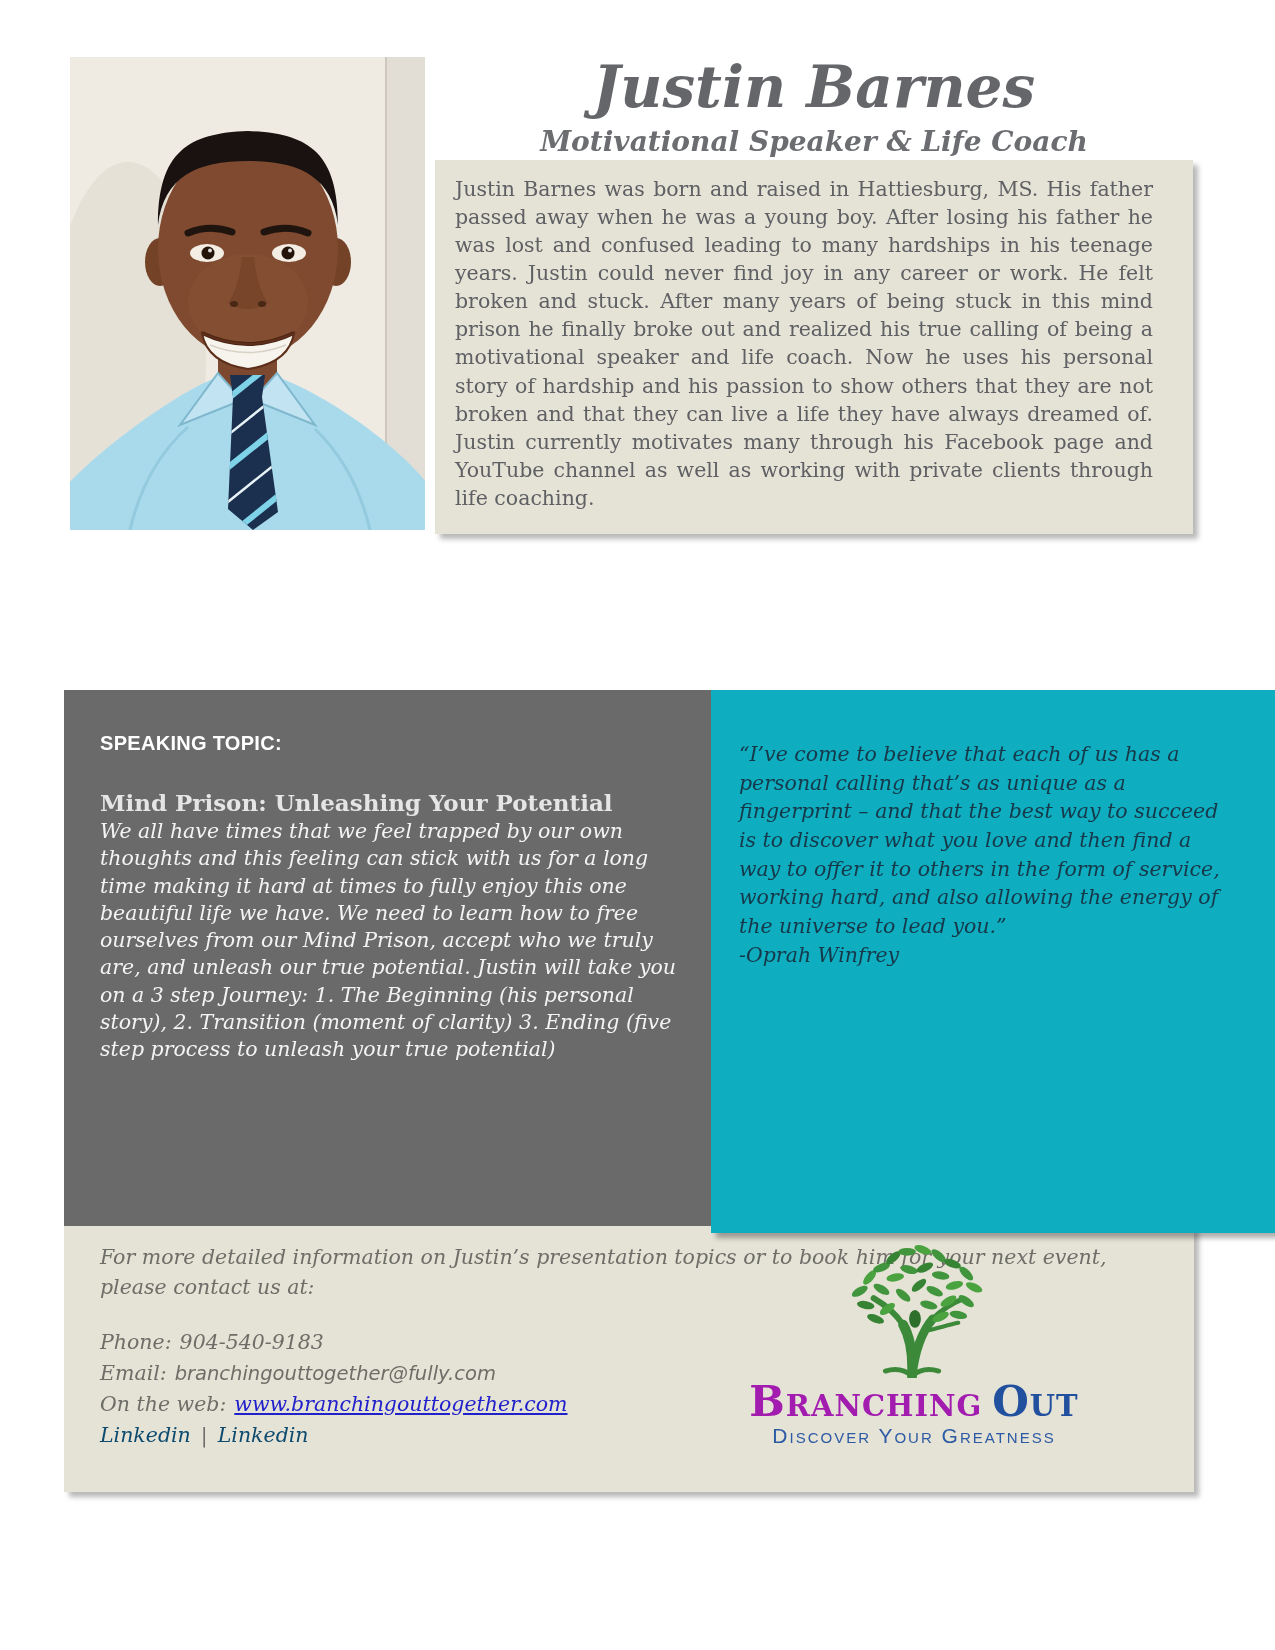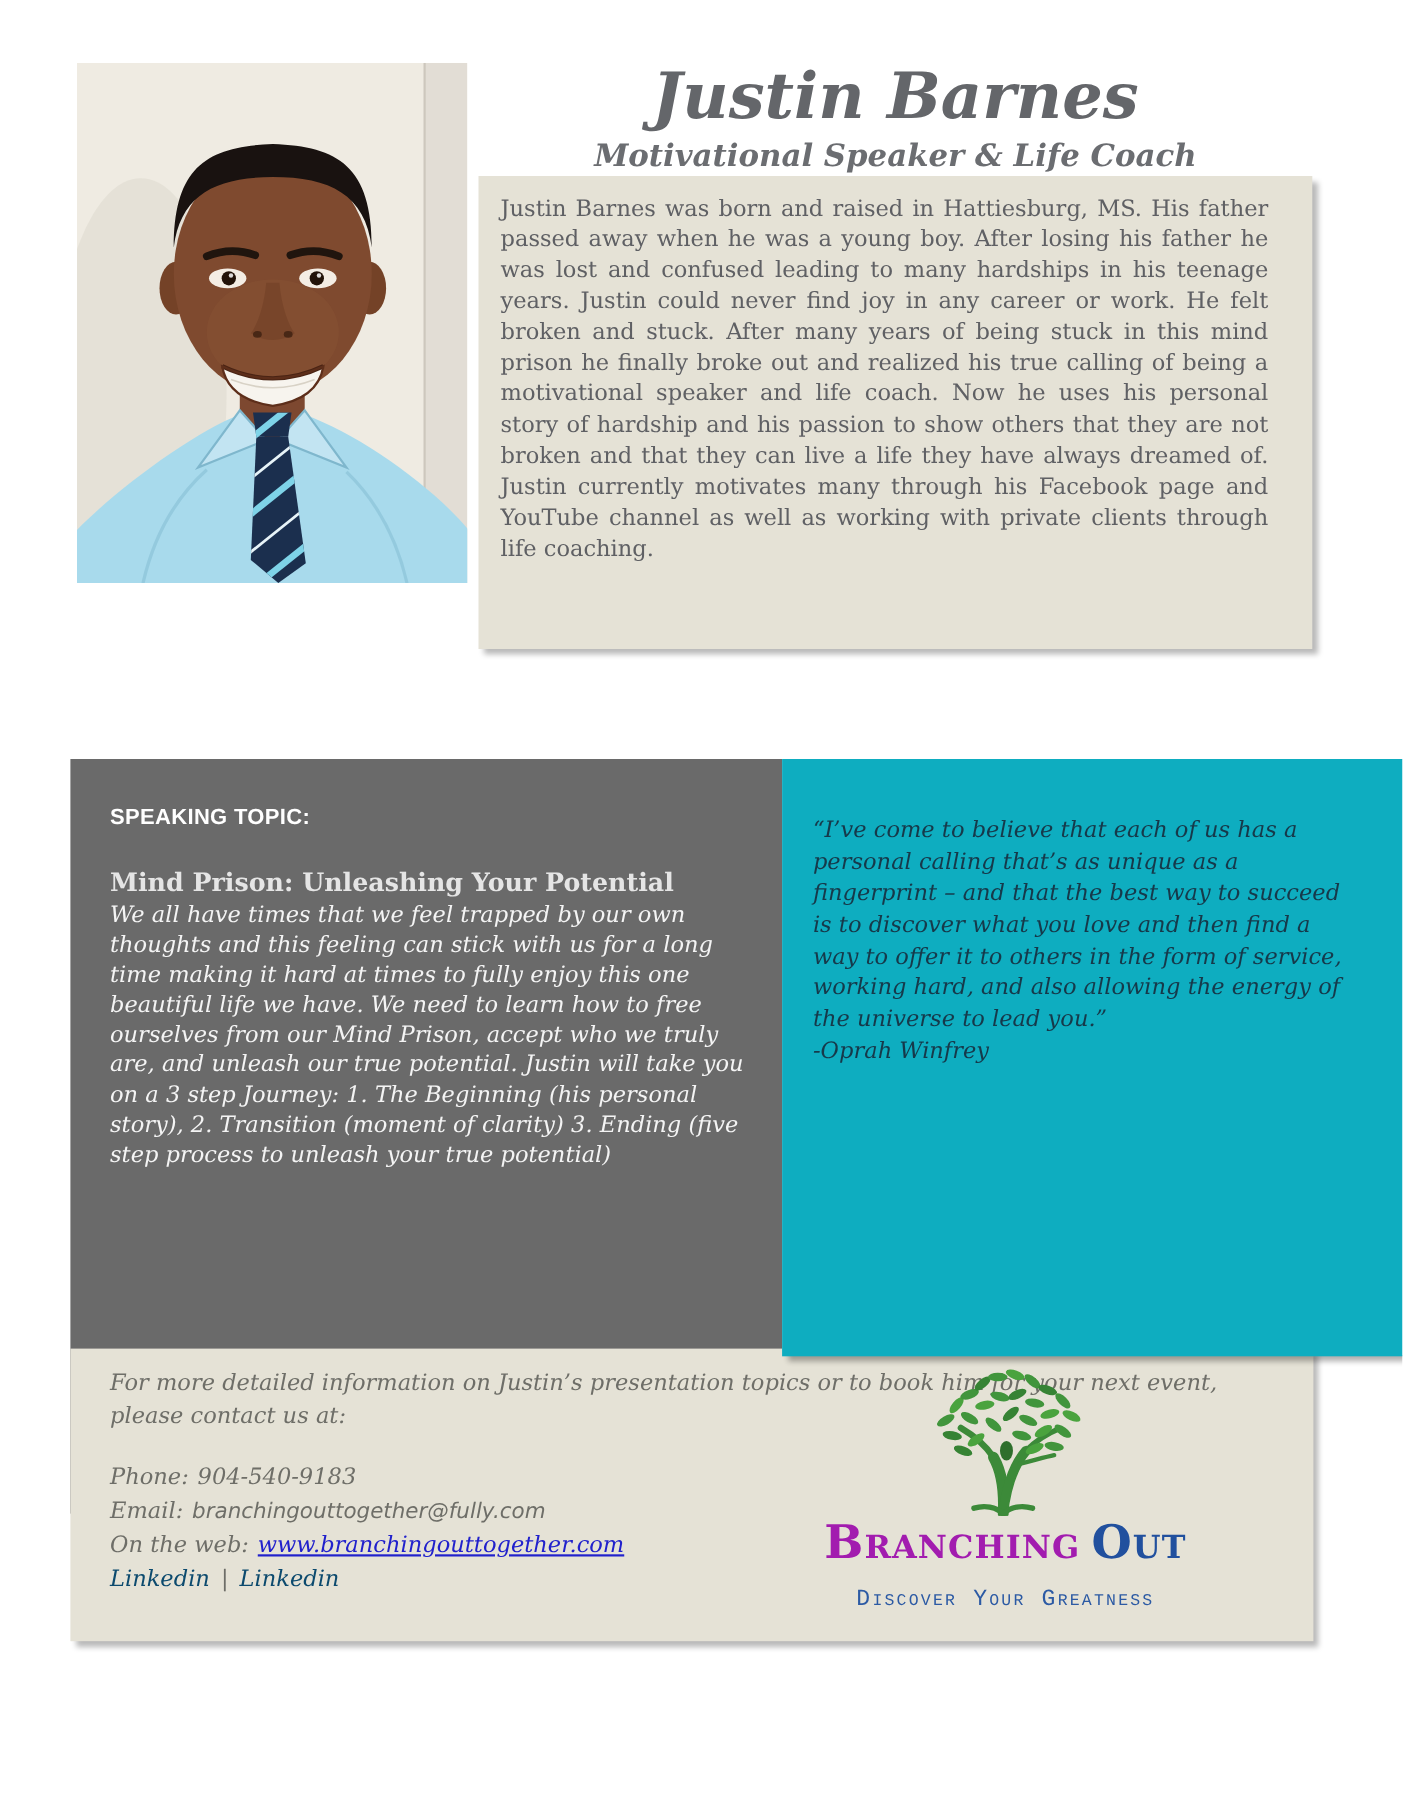--- a/index.html
+++ b/index.html
@@ -42,21 +42,21 @@
     font-style: italic;
     font-weight: bold;
     font-size: 28px;
     margin-top: 6px;
     color: #6b6d71;
   }
 
   .bio-box {
     position: absolute;
     left: 435px; top: 160px;
-    width: 758px; height: 430px;
+    width: 758px; height: 374px;
     background: #e5e2d6;
     box-shadow: 5px 5px 5px rgba(0,0,0,0.28);
     padding: 15px 40px 0 20px;
   }
   .bio-text {
     font-family: "DejaVu Serif", serif;
     font-size: 20.5px;
     line-height: 1.37;
     color: #5f6064;
     text-align: justify;
@@ -167,26 +167,26 @@
     font-variant: small-caps;
     font-size: 42px;
     line-height: 1.05;
     letter-spacing: 1px;
     margin-top: 2px;
     white-space: nowrap;
   }
   .logo-word-green { color: #a21caf; margin-top: 28px; }
   .logo-word-blue  { color: #21509e; margin-left: 10px; }
   .logo-tagline {
-    font-family: Liberation Mono, monospace;
+    font-family: Liberation Sans, sans-serif;
     font-variant: small-caps;
     font-size: 21px;
     letter-spacing: 2px;
     color: #2c5aa4;
-    margin-top: 19px;
+    margin-top: 0;
     white-space: nowrap;
   }
 </style>
 </head>
 <body>
 
 <div class="page">
 
   <div class="photo">
     <svg viewBox="0 0 355 473" width="355" height="473">

